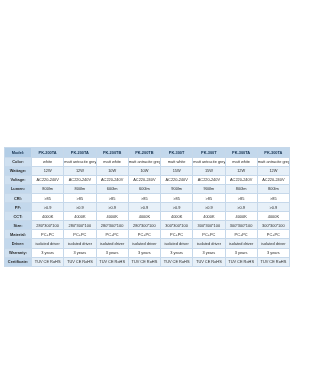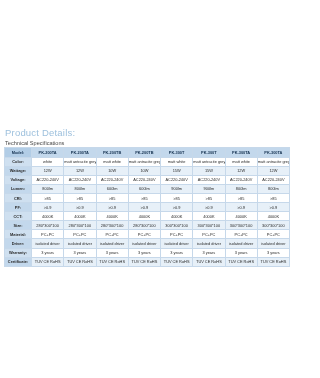--- a/index.html
+++ b/index.html
@@ -93,24 +93,20 @@
   }
   tr.even td.label {
     background: #c3d8ec;
   }
 </style>
 </head>
 <body>
 
 <div class="page">
 
-  <div class="headings">
-    <div class="title">Product Details:</div>
-    <div class="subtitle">Technical Specifications</div>
-  </div>
 
   <div class="spec-table-wrap">
     <table class="spec">
       <tbody id="spec-body">
           <tr class="hdr">
             <td class="label">Model:</td>
             <td>PK-200TA</td>
             <td>PK-200TA</td>
             <td>PK-200TB</td>
             <td>PK-200TB</td>

